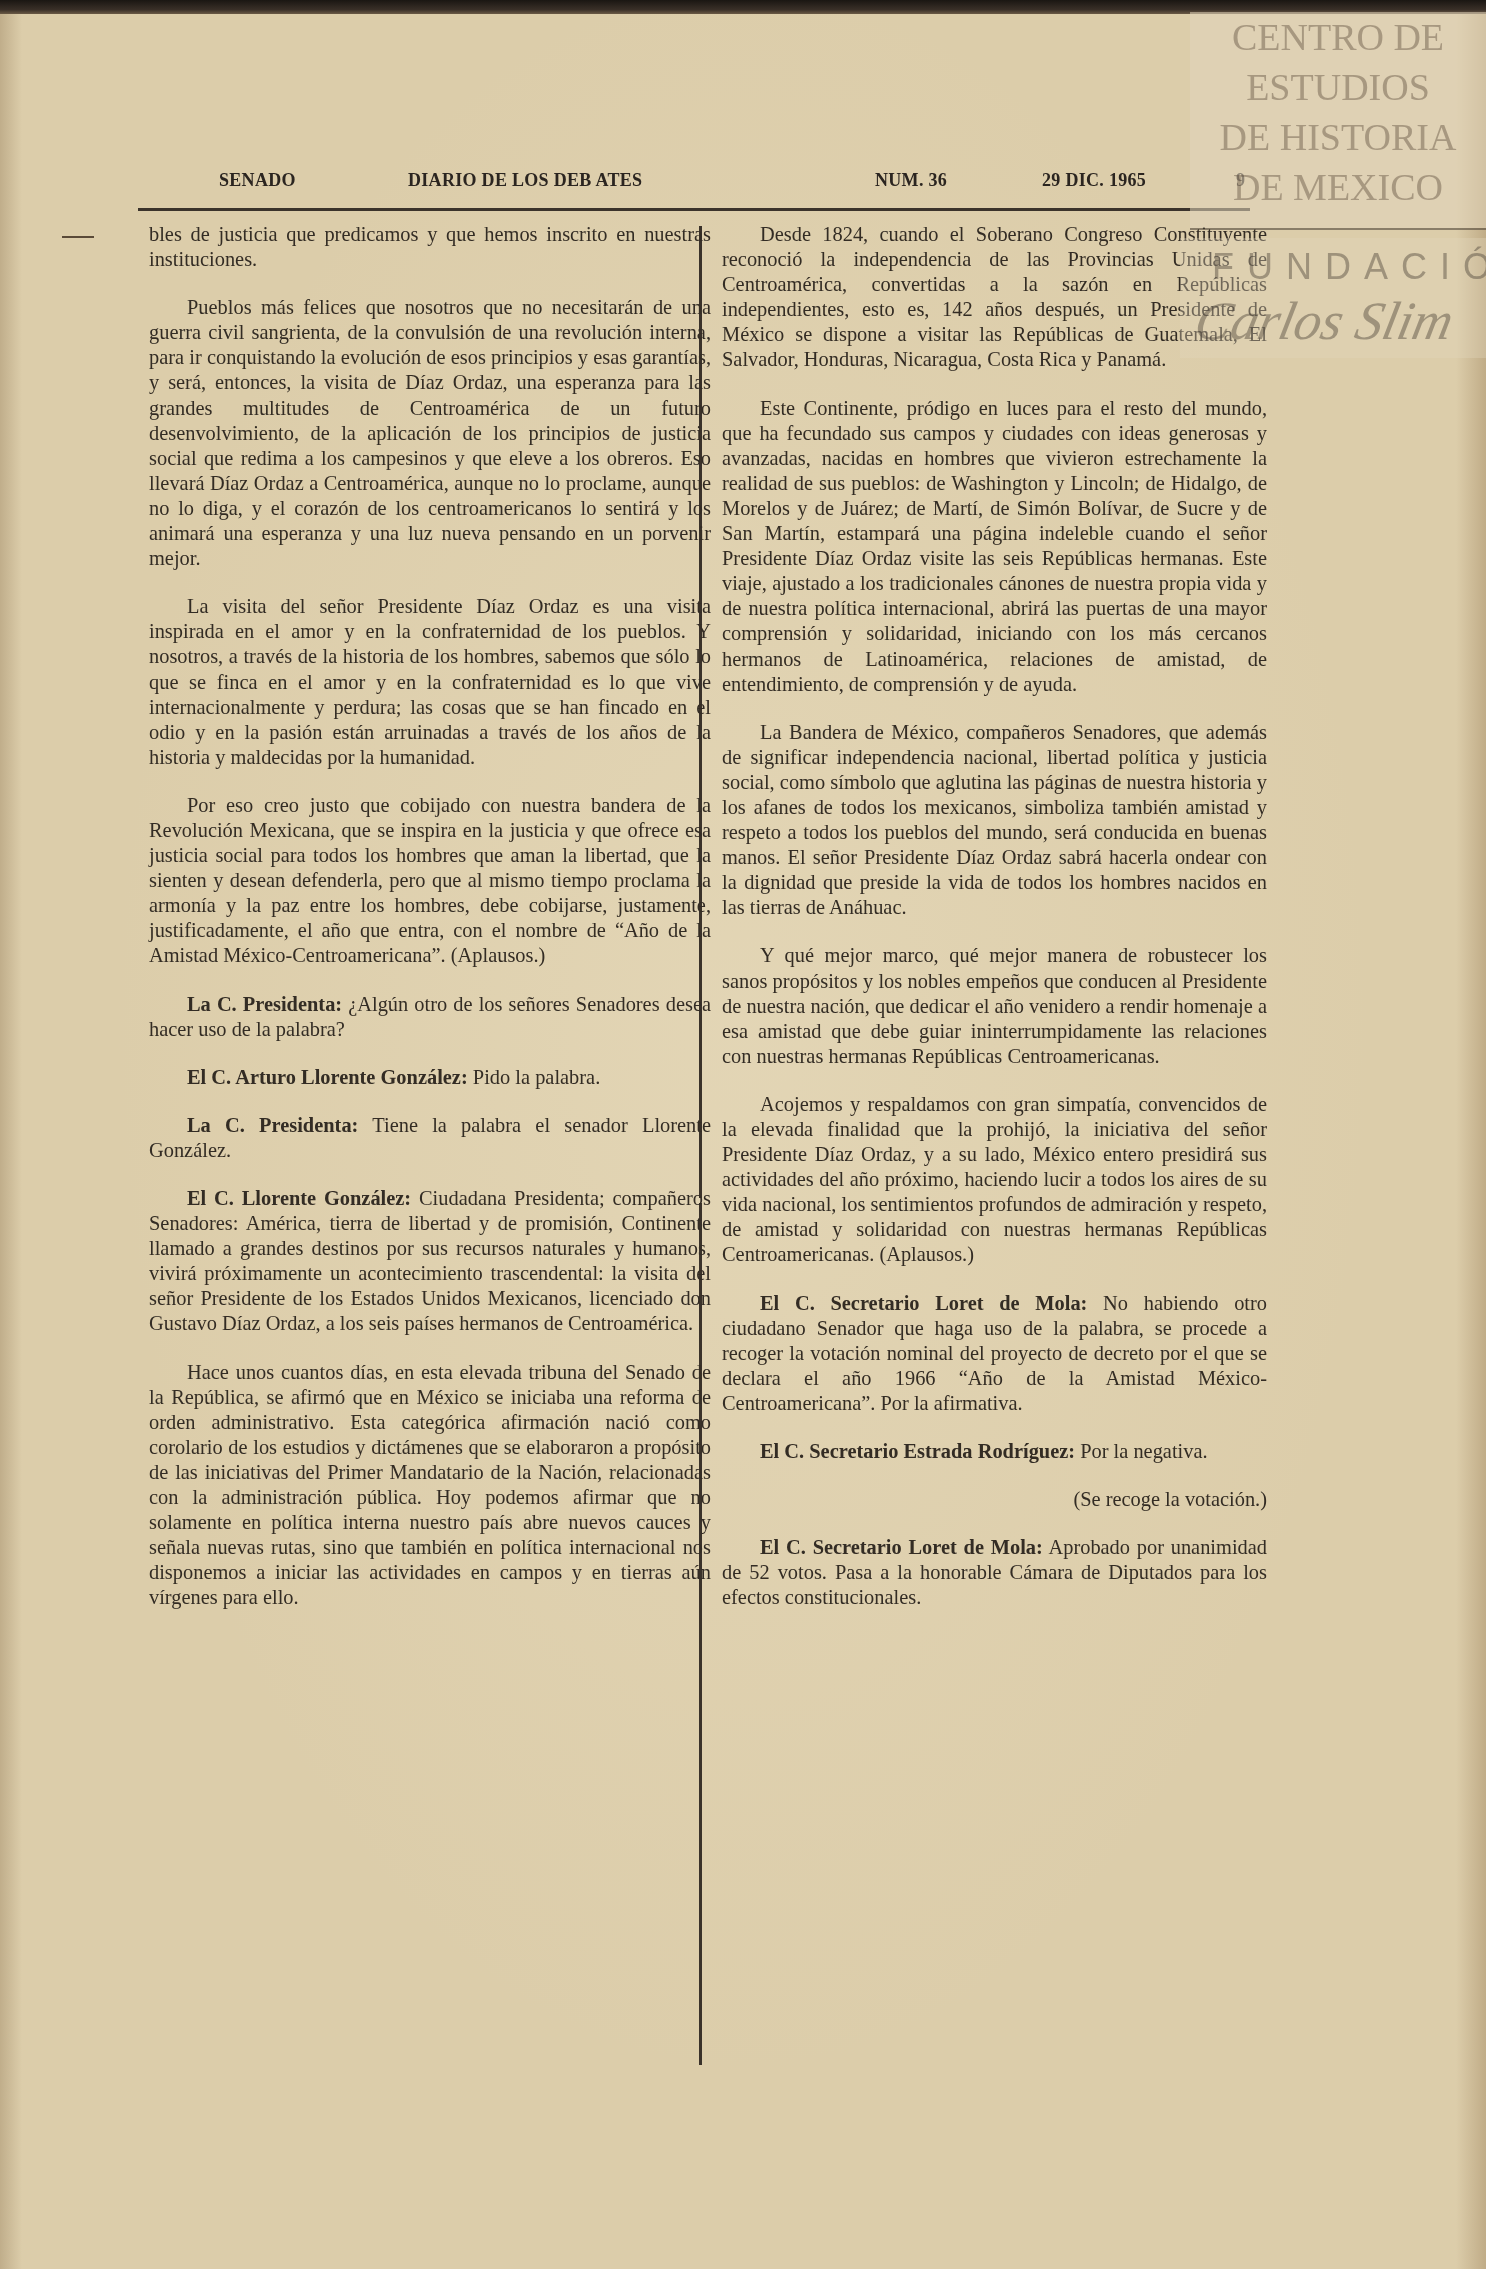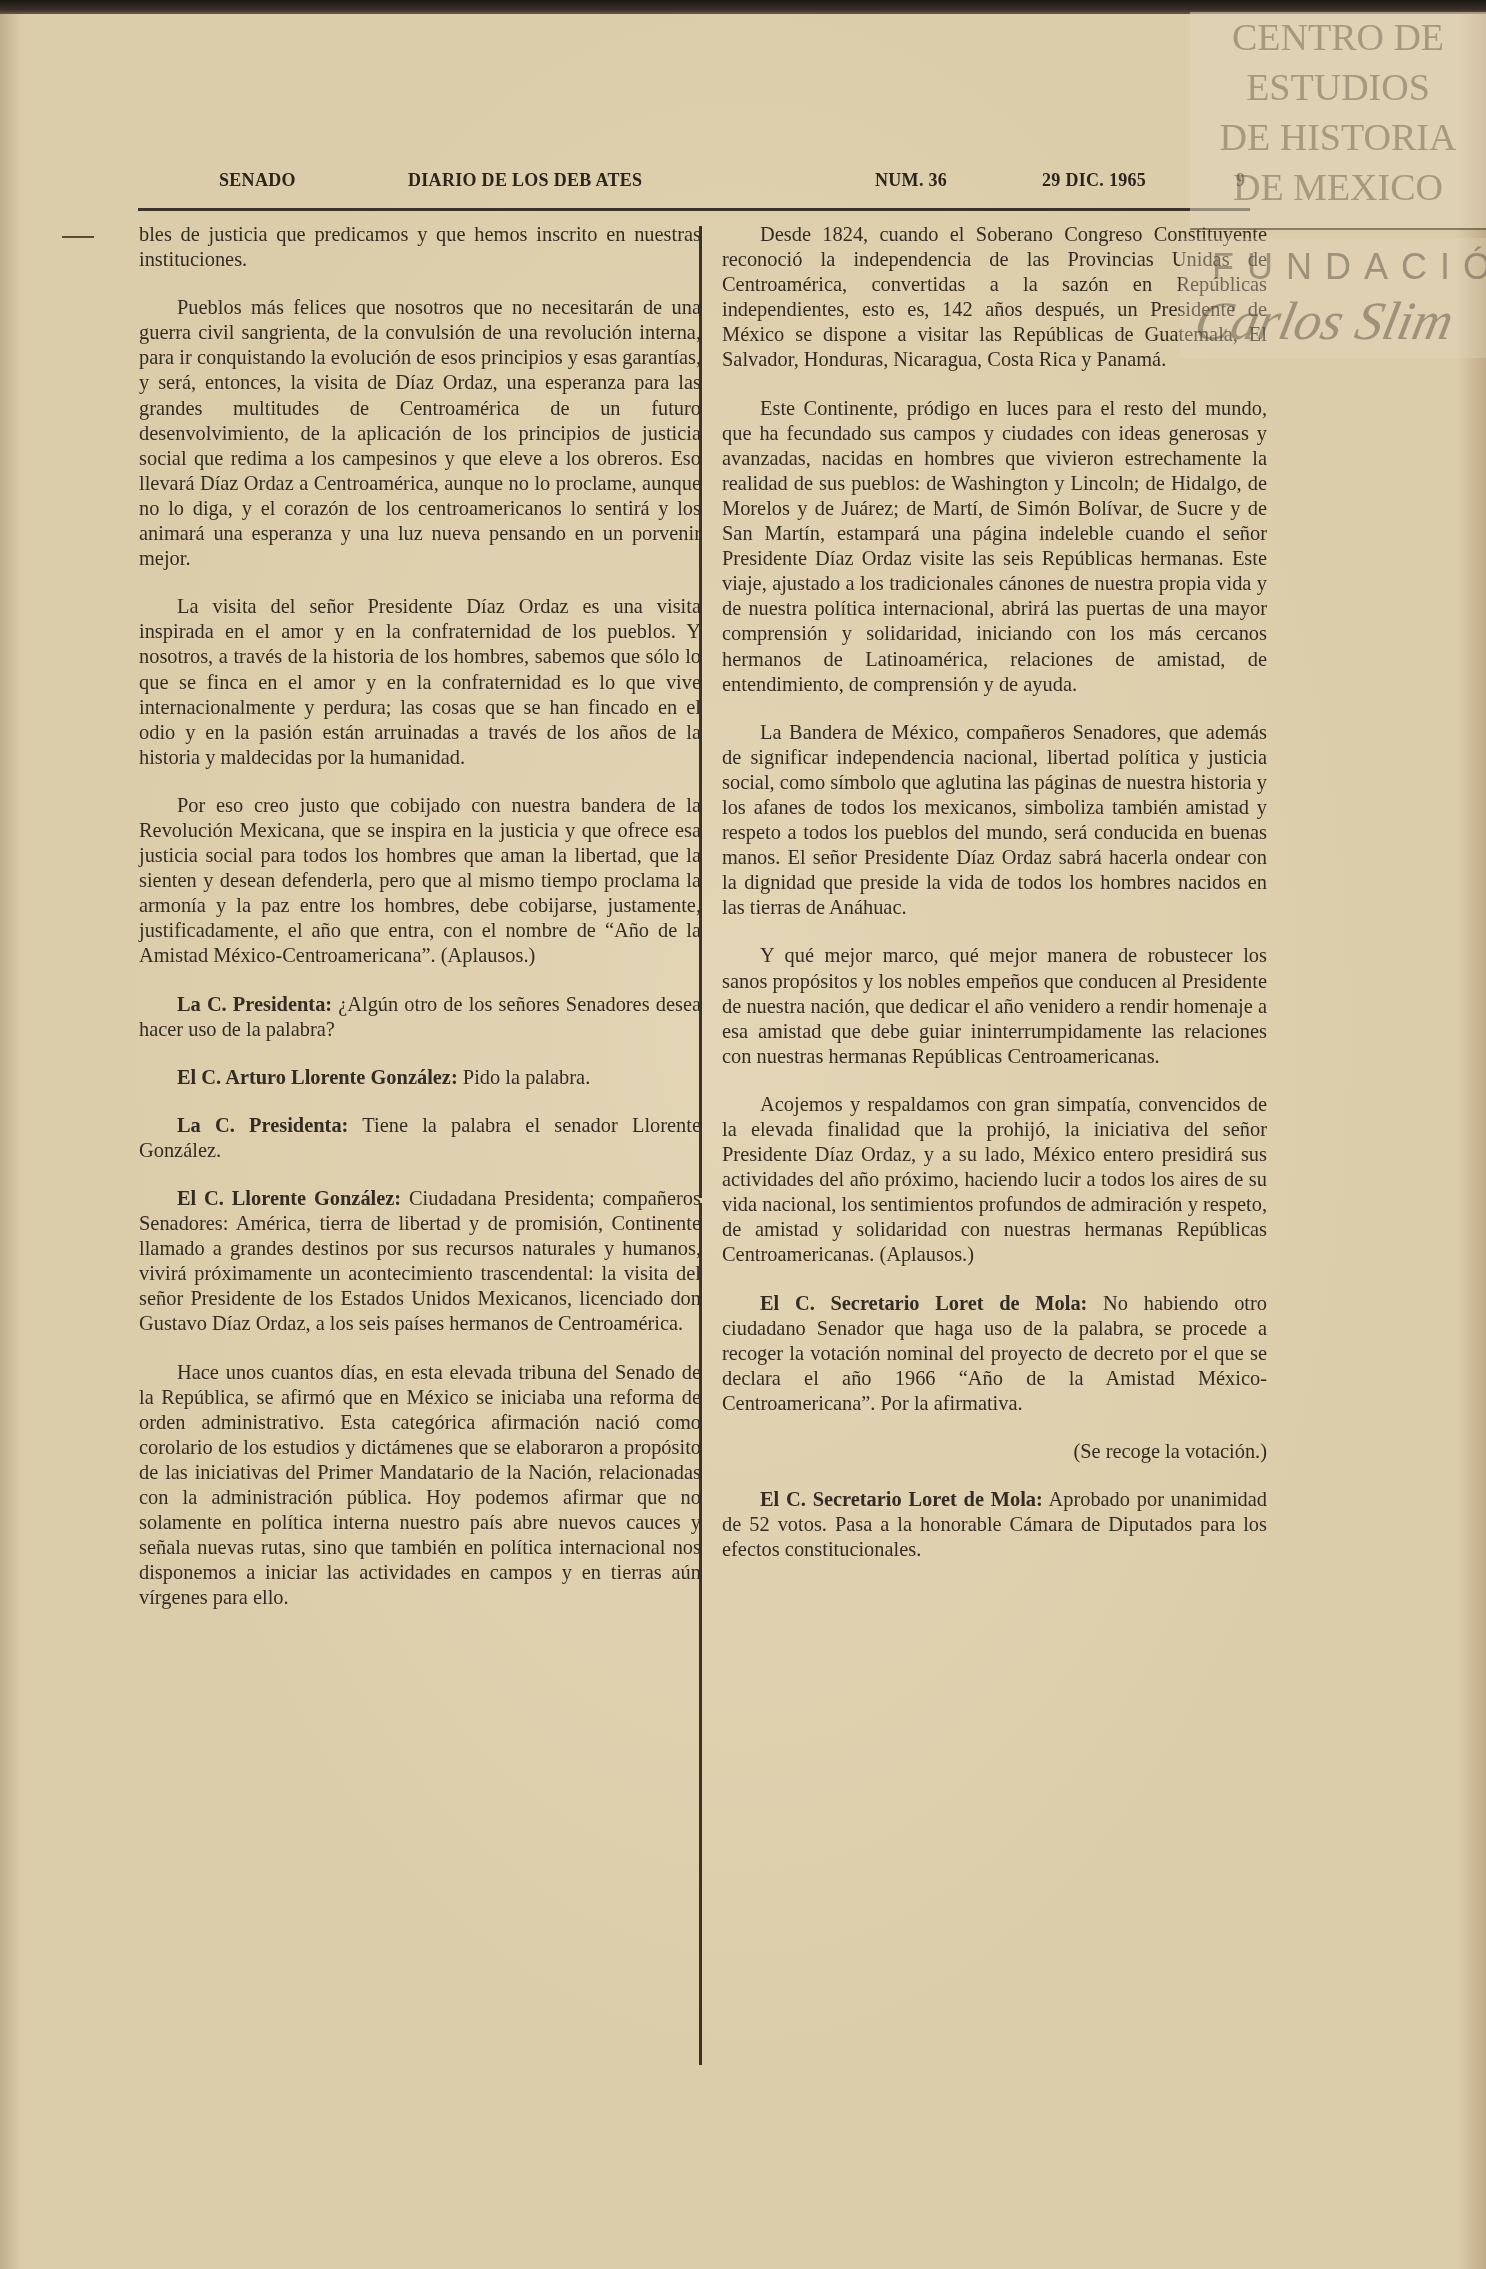--- a/index.html
+++ b/index.html
@@ -42,21 +42,21 @@
   .col-divider {
     position: absolute; left: 699px; width: 3px; background: #3a322a;
   }
   .col-divider.top { top: 226px; height: 972px; }
   .col-divider.bottom { top: 1203px; height: 862px; }
   .column {
     position: absolute; top: 222px; width: 562px;
     font-size: 20.4px; line-height: 25.1px; color: #332c24;
     text-align: justify; hyphens: manual;
   }
-  .col-left { left: 139px; }
+  .col-left { left: 149px; }
   .col-right { left: 722px; width: 545px; }
   .column p { margin: 0 0 23px 0; text-indent: 38px; }
   .column p.cont { text-indent: 0; }
   .column p.center { text-align: right; text-indent: 0; }
   .speaker { font-weight: bold; }
   .watermark {
     position: absolute; left: 1190px; top: 12px; width: 296px; height: 216px;
     background: rgba(226,214,188,0.55);
     color: rgba(90,75,58,0.42);
     font-family: "Liberation Serif", serif;
@@ -114,20 +114,21 @@
   <p><span>Hace unos cuantos días, en esta elevada tribuna del Senado de la República, se afirmó que en México se iniciaba una reforma de orden administrativo. Esta categórica afirmación nació como corolario de los estudios y dictámenes que se elaboraron a propósito de las iniciativas del Primer Mandatario de la Nación, relacionadas con la administración pública. Hoy podemos afirmar que no solamente en política interna nuestro país abre nuevos cauces y señala nuevas rutas, sino que también en política internacional nos disponemos a iniciar las actividades en campos y en tierras aún vírgenes para ello.</span></p>
 </div>
 
 <div class="column col-right">
   <p><span>Desde 1824, cuando el Soberano Congreso Constituyente reconoció la independencia de las Provincias Unidas de Centroamérica, convertidas a la sazón en Repúblicas independientes, esto es, 142 años después, un Presidente de México se dispone a visitar las Repúblicas de Guatemala, El Salvador, Honduras, Nicaragua, Costa Rica y Panamá.</span></p>
   <p><span>Este Continente, pródigo en luces para el resto del mundo, que ha fecundado sus campos y ciudades con ideas generosas y avanzadas, nacidas en hombres que vivieron estrechamente la realidad de sus pueblos: de Washington y Lincoln; de Hidalgo, de Morelos y de Juárez; de Martí, de Simón Bolívar, de Sucre y de San Martín, estampará una página indeleble cuando el señor Presidente Díaz Ordaz visite las seis Repúblicas hermanas. Este viaje, ajustado a los tradicionales cánones de nuestra propia vida y de nuestra política internacional, abrirá las puertas de una mayor comprensión y solidaridad, iniciando con los más cercanos hermanos de Latinoamérica, relaciones de amistad, de entendimiento, de comprensión y de ayuda.</span></p>
   <p><span>La Bandera de México, compañeros Senadores, que además de significar independencia nacional, libertad política y justicia social, como símbolo que aglutina las páginas de nuestra historia y los afanes de todos los mexicanos, simboliza también amistad y respeto a todos los pueblos del mundo, será conducida en buenas manos. El señor Presidente Díaz Ordaz sabrá hacerla ondear con la dignidad que preside la vida de todos los hombres nacidos en las tierras de Anáhuac.</span></p>
   <p><span>Y qué mejor marco, qué mejor manera de robustecer los sanos propósitos y los nobles empeños que conducen al Presidente de nuestra nación, que dedicar el año venidero a rendir homenaje a esa amistad que debe guiar ininterrumpidamente las relaciones con nuestras hermanas Repúblicas Centroamericanas.</span></p>
   <p><span>Acojemos y respaldamos con gran simpatía, convencidos de la elevada finalidad que la prohijó, la iniciativa del señor Presidente Díaz Ordaz, y a su lado, México entero presidirá sus actividades del año próximo, haciendo lucir a todos los aires de su vida nacional, los sentimientos profundos de admiración y respeto, de amistad y solidaridad con nuestras hermanas Repúblicas Centroamericanas. (Aplausos.)</span></p>
   <p><span class="speaker">El C. Secretario Loret de Mola:</span> <span>No habiendo otro ciudadano Senador que haga uso de la palabra, se procede a recoger la votación nominal del proyecto de decreto por el que se declara el año 1966 “Año de la Amistad México-Centroamericana”. Por la afirmativa.</span></p>
+  <p><span class="speaker">El C. Secretario Estrada Rodríguez:</span> <span>Por la negativa.</span></p>
   <p class="center"><span>(Se recoge la votación.)</span></p>
   <p><span class="speaker">El C. Secretario Loret de Mola:</span> <span>Aprobado por unanimidad de 52 votos. Pasa a la honorable Cámara de Diputados para los efectos constitucionales.</span></p>
 </div>
 
 <div class="watermark">
   <div>CENTRO DE</div>
   <div>ESTUDIOS</div>
   <div>DE HISTORIA</div>
   <div>DE MEXICO</div>
 </div>

